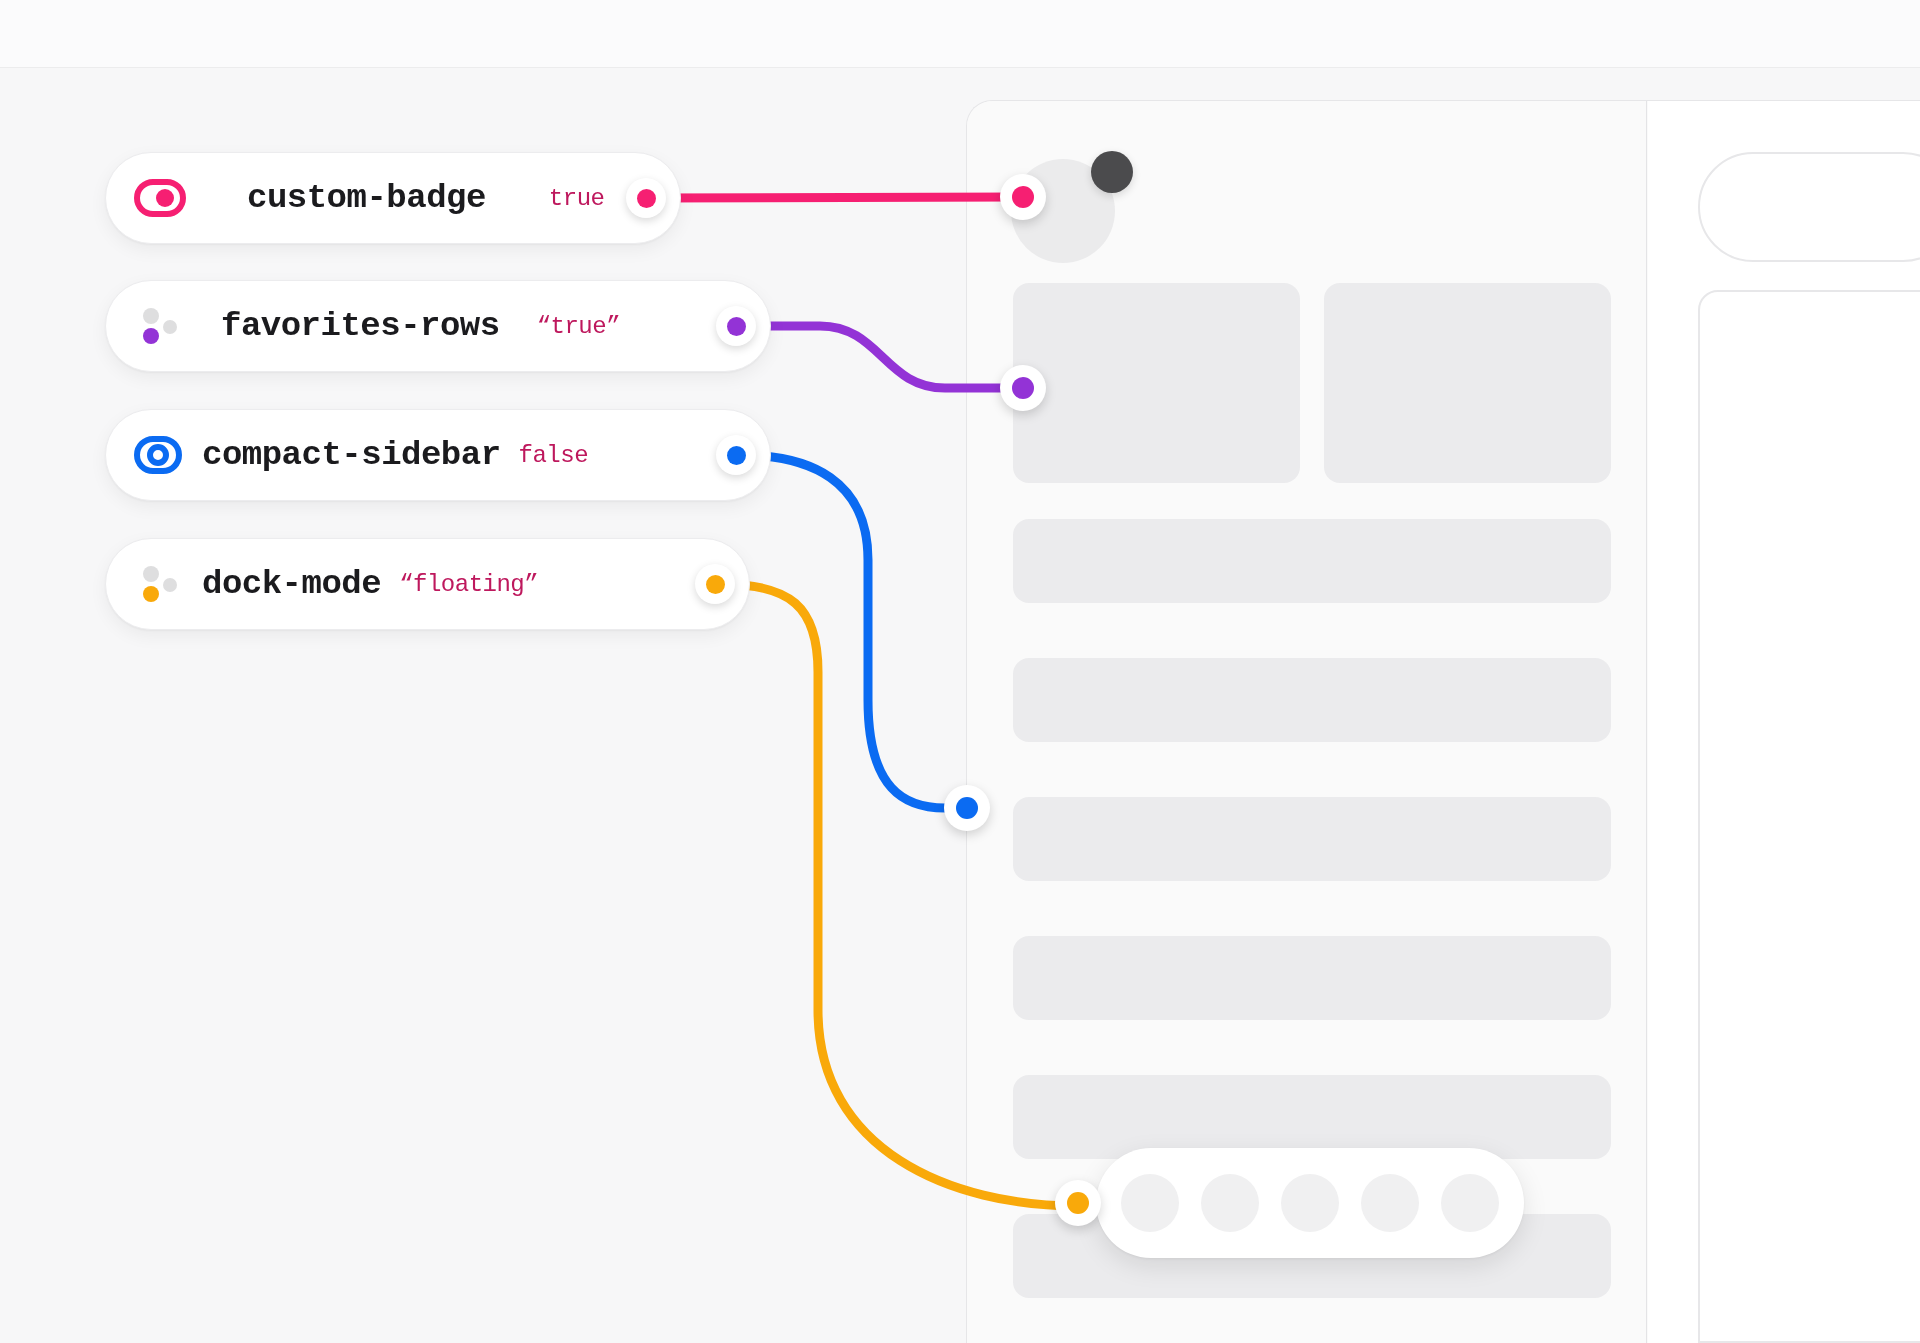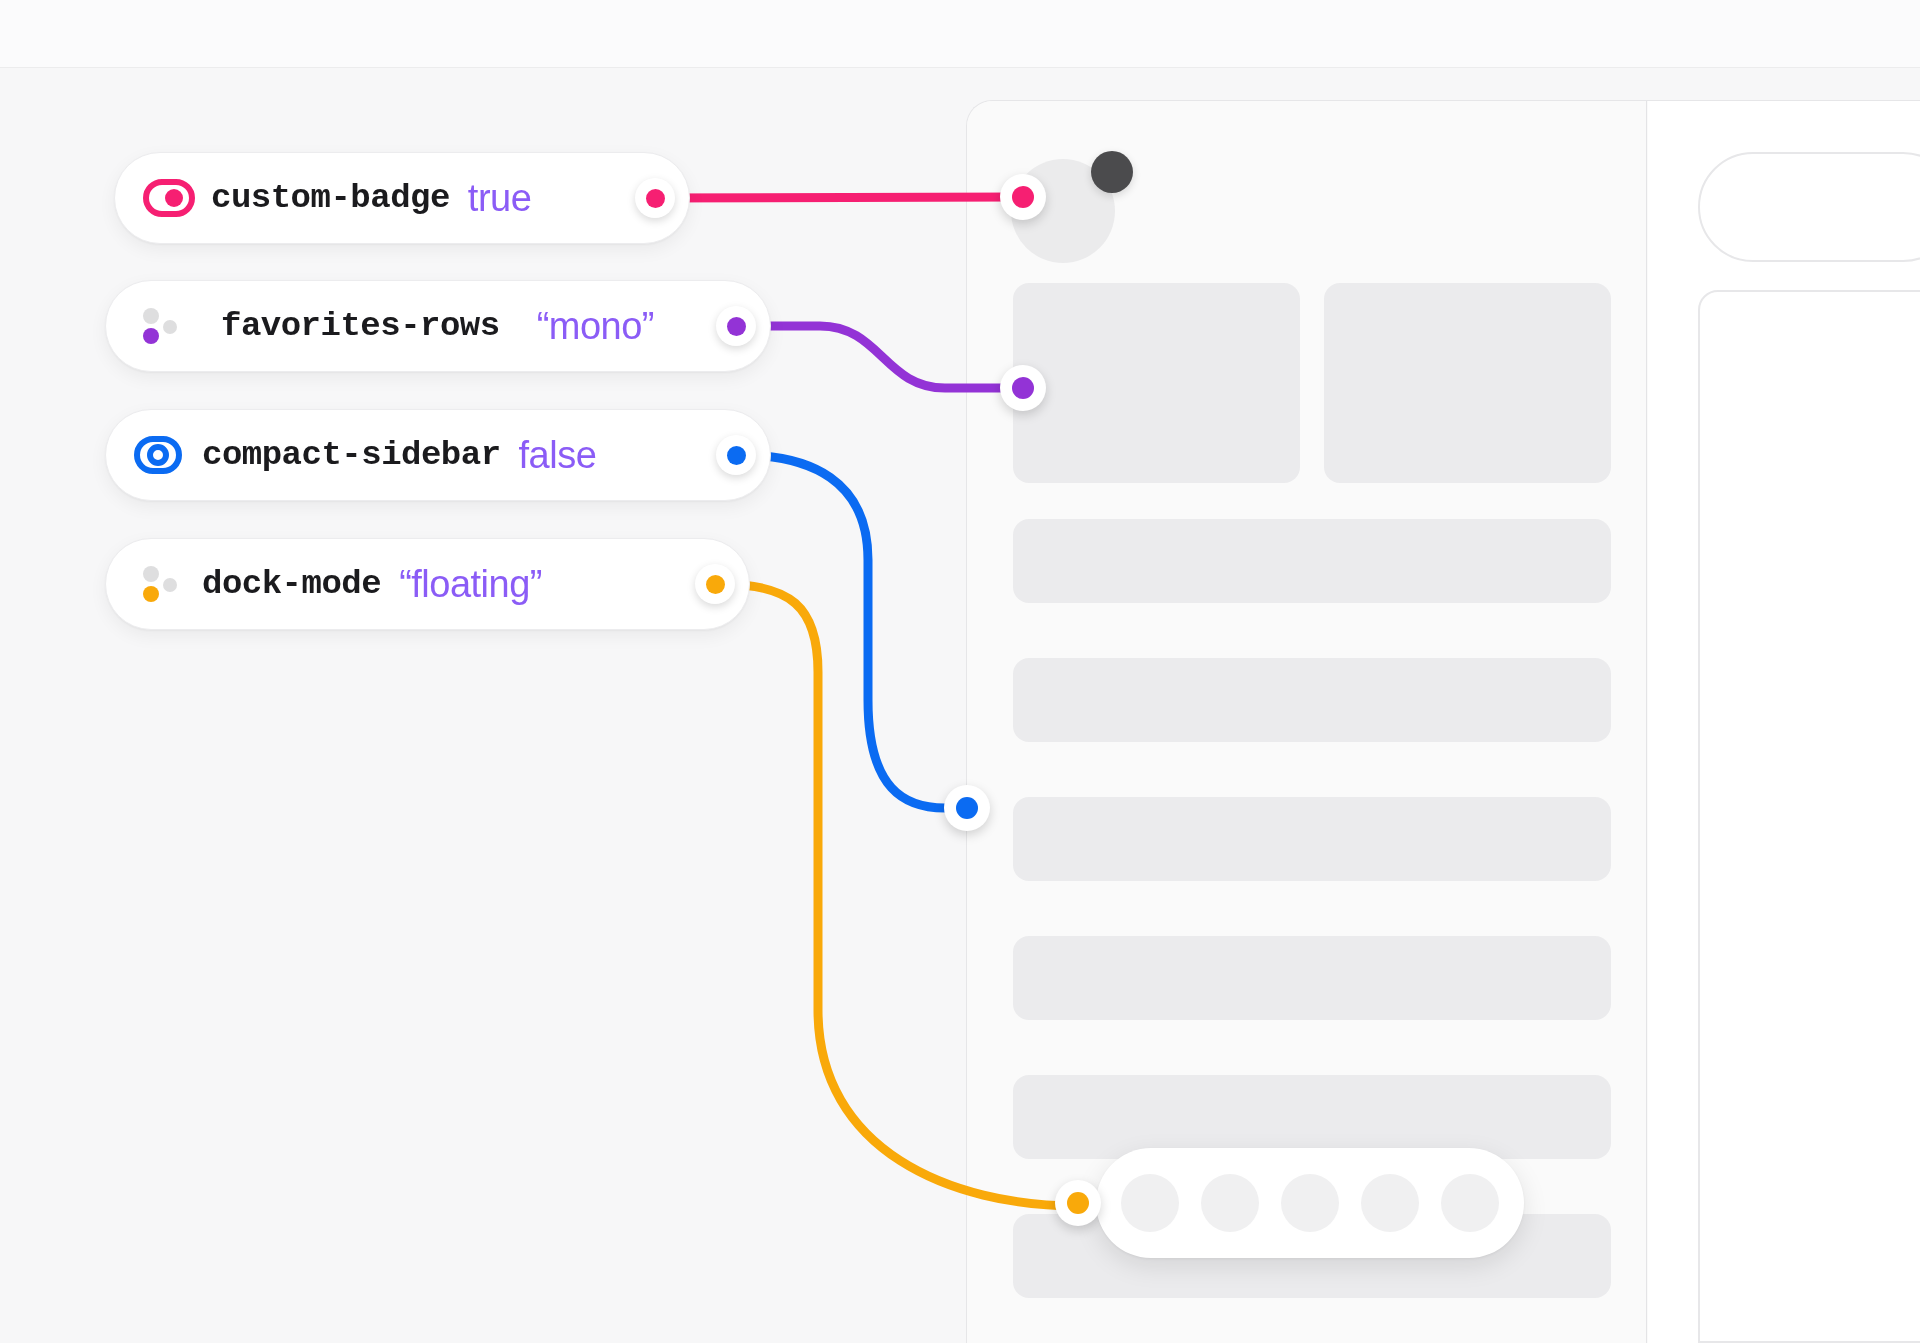--- a/index.html
+++ b/index.html
@@ -121,38 +121,38 @@
     position:absolute;
     height:92px;
     background:#ffffff;
     border:1px solid #ececee;
     border-radius:46px;
     box-shadow:0 6px 18px rgba(16,16,20,.055), 0 1px 2px rgba(16,16,20,.04);
     display:flex; align-items:center;
     padding-left:28px; padding-right:22px;
     white-space:nowrap;
   }
-  .pill-1 { left:114px; top:152px; width:576px; }
+  .pill-1 { left:105px; top:152px; width:576px;gap:45px; }
   .pill-2 { left:105px; top:280px; width:666px;gap:19px; }
   .pill-3 { left:105px; top:409px; width:666px; }
   .pill-4 { left:105px; top:538px; width:645px; }
 
   .pill-icon {
     width:52px; height:52px; margin-right:16px;
     flex:0 0 auto;
     display:flex; align-items:center; justify-content:center;
   }
   .pill-key {
     font-family:"Liberation Mono", "DejaVu Sans Mono", monospace;
     font-size:34px; font-weight:700; color:#1b1b1e;
     letter-spacing:-0.5px;
   }
   .pill-val {
-    font-family:Liberation Sans, sans-serif;
-    font-size:38px; font-weight:400; color:#8b5cf6;
+    font-family:Liberation Mono, monospace;
+    font-size:24px; font-weight:400; color:#be185d;
     margin-left:18px; letter-spacing:-0.5px;
   }
   .pill-port {
     position:absolute; right:14px; top:50%;
     transform:translateY(-50%);
     width:40px; height:40px; border-radius:50%;
     background:#ffffff;
     box-shadow:0 3px 9px rgba(0,0,0,.15);
     display:flex; align-items:center; justify-content:center;
   }
@@ -254,21 +254,21 @@
 
   <div class="pill pill-2">
     <span class="pill-icon">
       <svg width="46" height="46" viewBox="0 0 46 46">
         <circle cx="14" cy="13" r="8" fill="#dededf"></circle>
         <circle cx="33" cy="24" r="7" fill="#dededf"></circle>
         <circle cx="14" cy="33" r="8" fill="#9333d6"></circle>
       </svg>
     </span>
     <span class="pill-key">favorites-rows</span>
-    <span class="pill-val">“mono”</span>
+    <span class="pill-val">“true”</span>
     <span class="pill-port">
       <i style="background:#9333d6"></i>
     </span>
   </div>
 
   <div class="pill pill-4">
     <span class="pill-icon">
       <svg width="46" height="46" viewBox="0 0 46 46">
         <circle cx="14" cy="13" r="8" fill="#dededf"></circle>
         <circle cx="33" cy="24" r="7" fill="#dededf"></circle>

